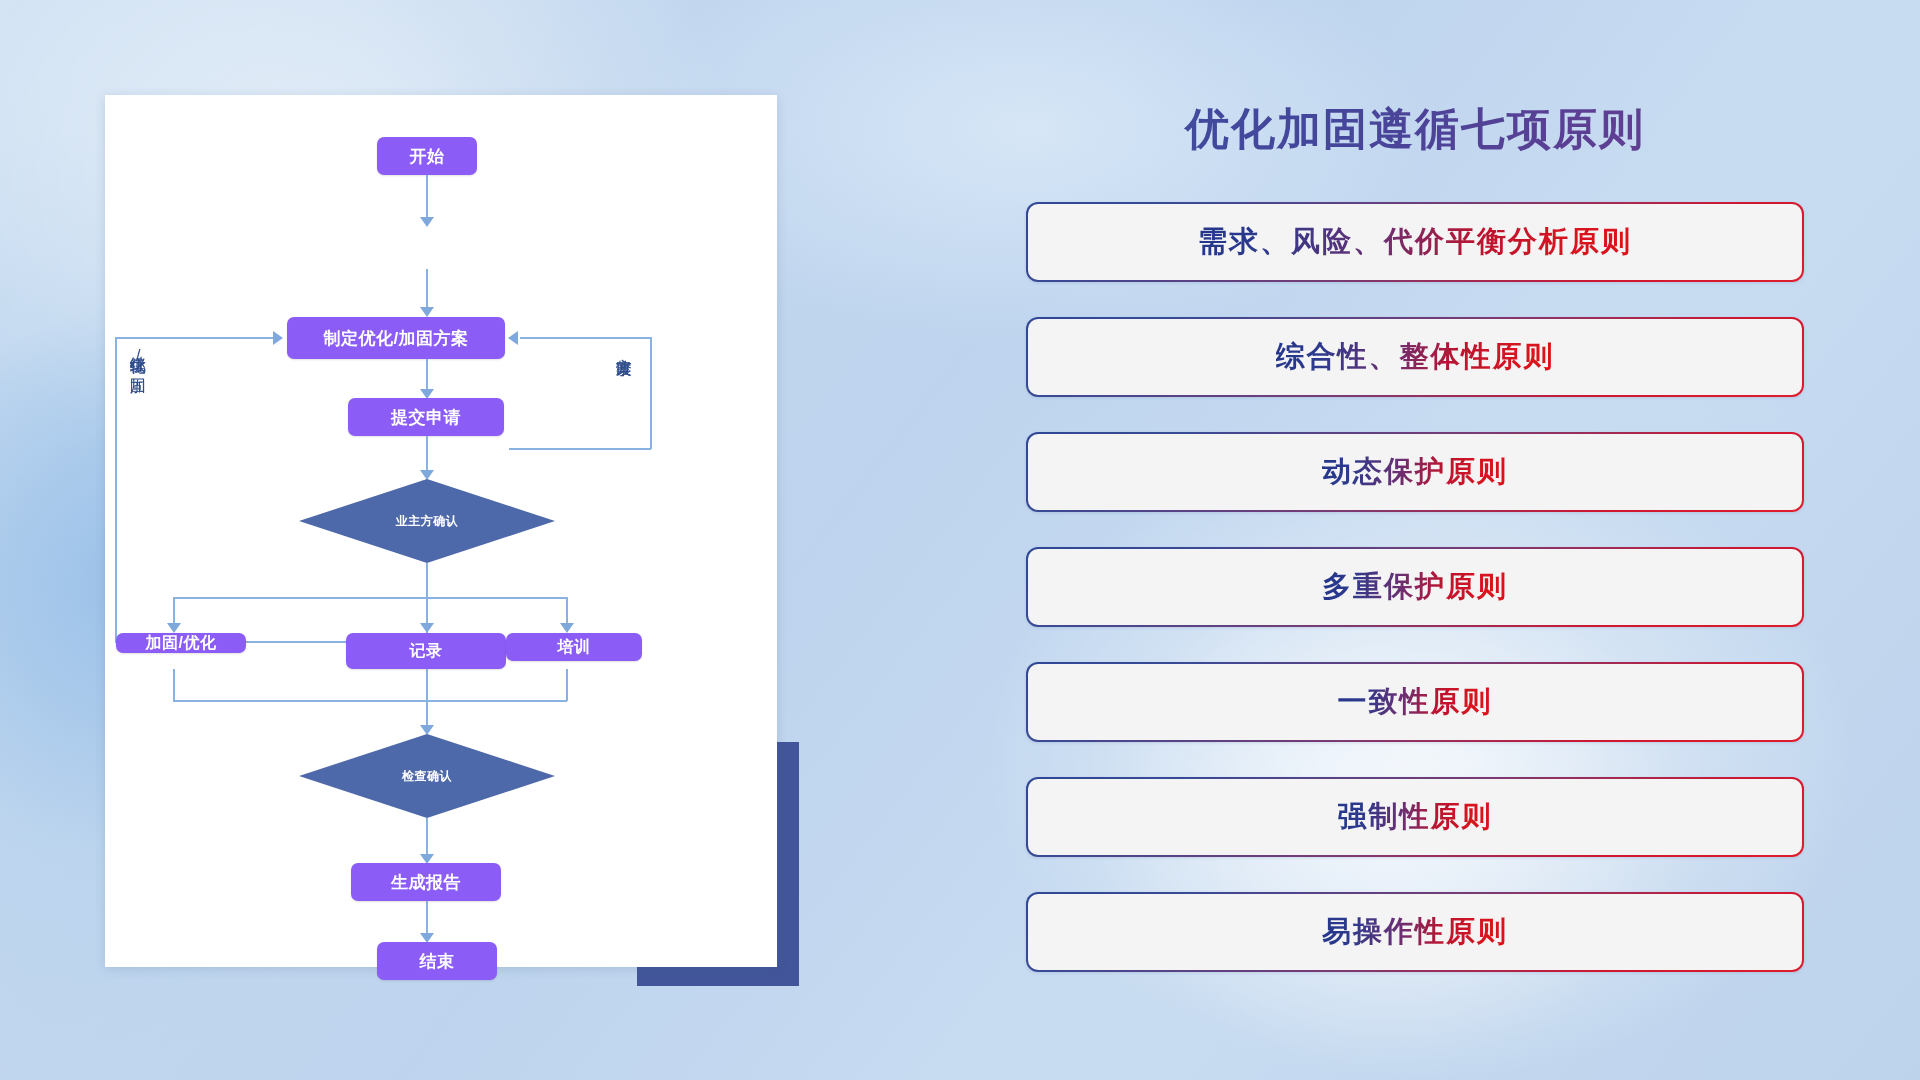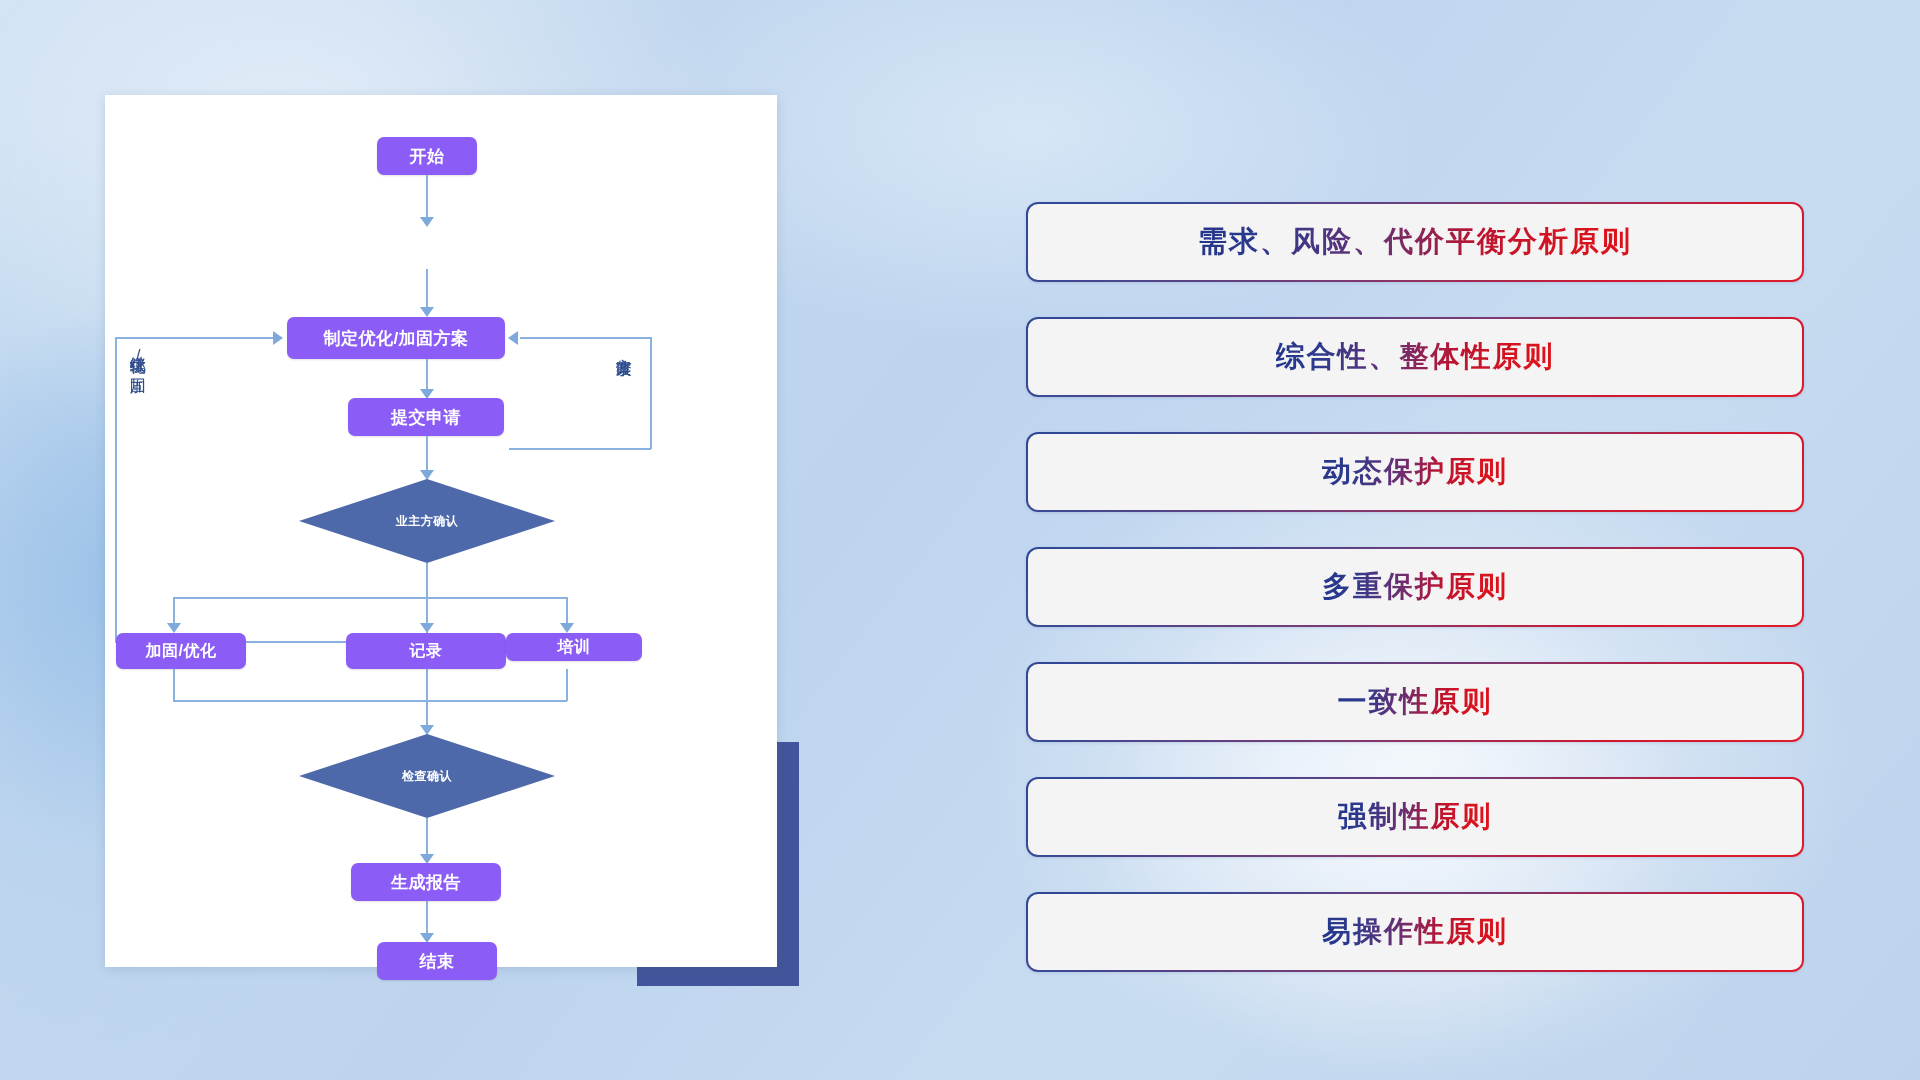--- a/index.html
+++ b/index.html
@@ -256,21 +256,21 @@
 
       <div class="vline" style="left:321px; top:468px; height:72px;"></div>
       <div class="hline" style="left:68px; top:502px; width:394px;"></div>
       <div class="vline" style="left:68px; top:502px; height:30px;"></div>
       <div class="vline" style="left:461px; top:502px; height:30px;"></div>
 
       <div class="arrow-d" style="left:62px; top:528px;"></div>
       <div class="arrow-d" style="left:315px; top:528px;"></div>
       <div class="arrow-d" style="left:455px; top:528px;"></div>
 
-      <div class="node small" style="left:11px; top:538px; width:130px; height:36px;">
+      <div class="node small" style="left:11px; top:538px; width:130px; height:20px;">
         <span>加固/优化</span>
       </div>
       <div class="node small" style="left:241px; top:538px; width:160px; height:36px;">
         <span>记录</span>
       </div>
       <div class="node small" style="left:401px; top:538px; width:136px; height:28px;">
         <span>培训</span>
       </div>
 
       <div class="vline" style="left:68px; top:574px; height:32px;"></div>
@@ -295,20 +295,21 @@
       <div class="arrow-d" style="left:315px; top:838px;"></div>
 
       <div class="node" style="left:272px; top:847px; width:120px; height:38px;">
         <span>结束</span>
       </div>
 
     </div>
   </div>
 
   <div id="right-panel">
+    <div id="principles-title">优化加固遵循七项原则</div>
 
     <div id="principles-list">
       <div class="principle-box">
         <span class="principle-text">需求、风险、代价平衡分析原则</span>
       </div>
       <div class="principle-box">
         <span class="principle-text">综合性、整体性原则</span>
       </div>
       <div class="principle-box">
         <span class="principle-text">动态保护原则</span>

